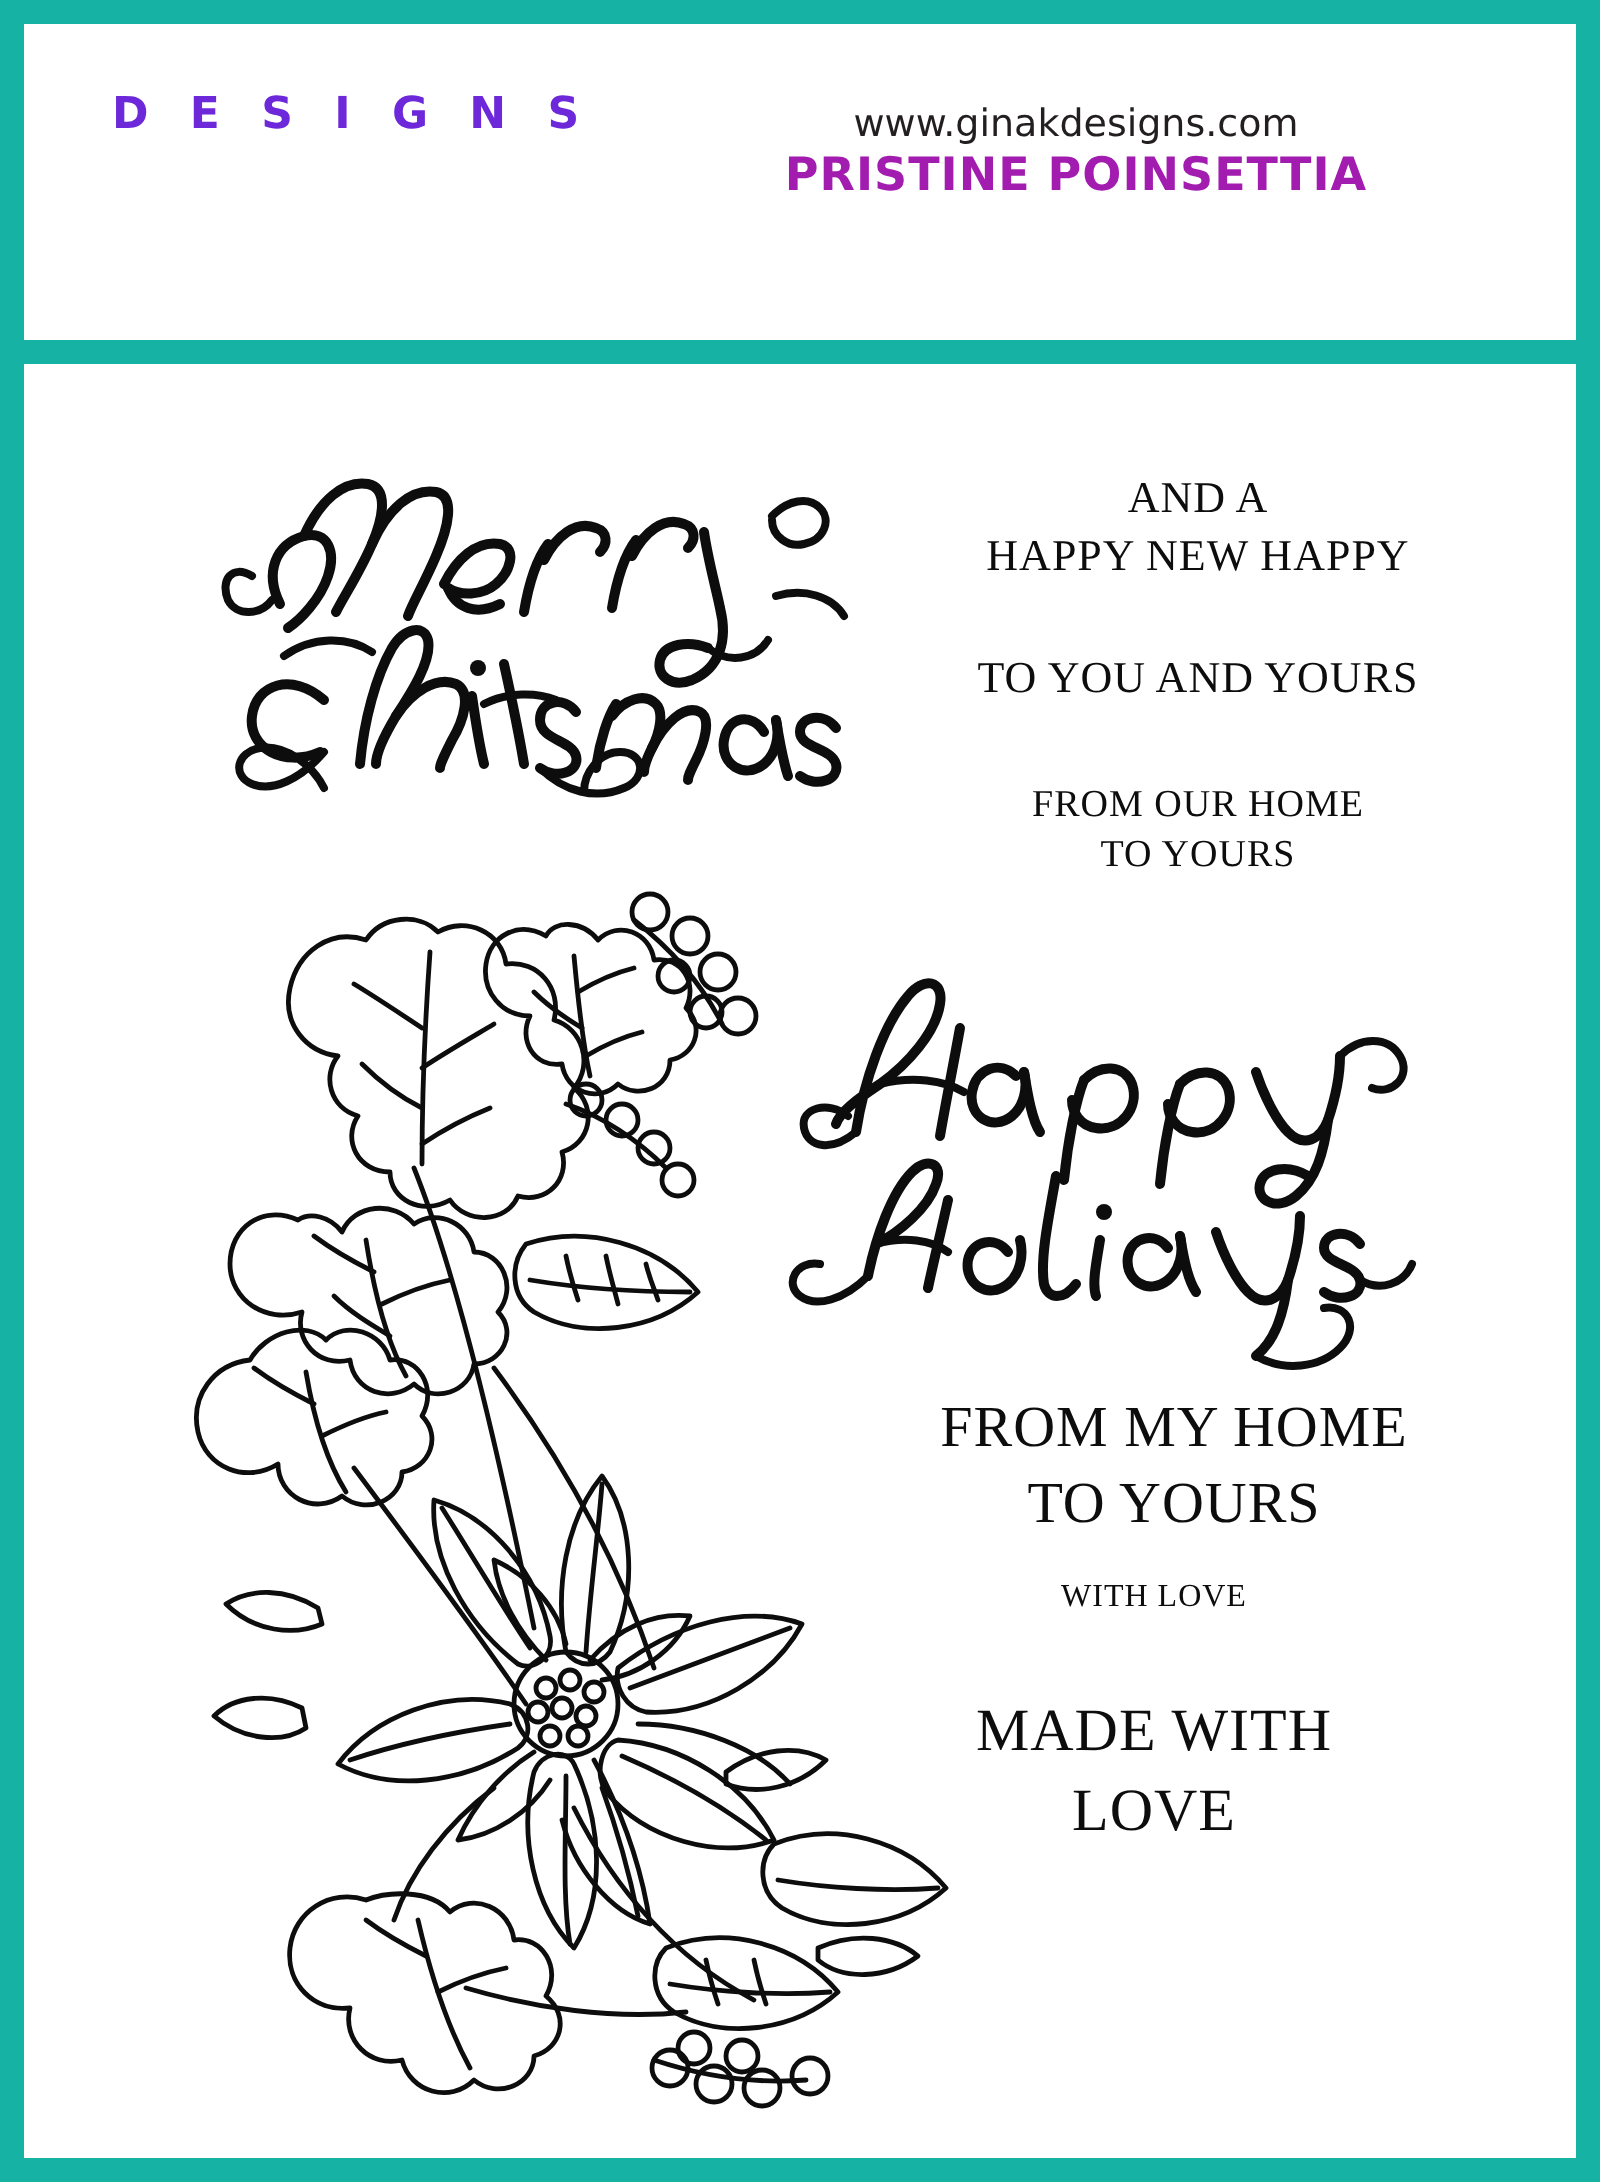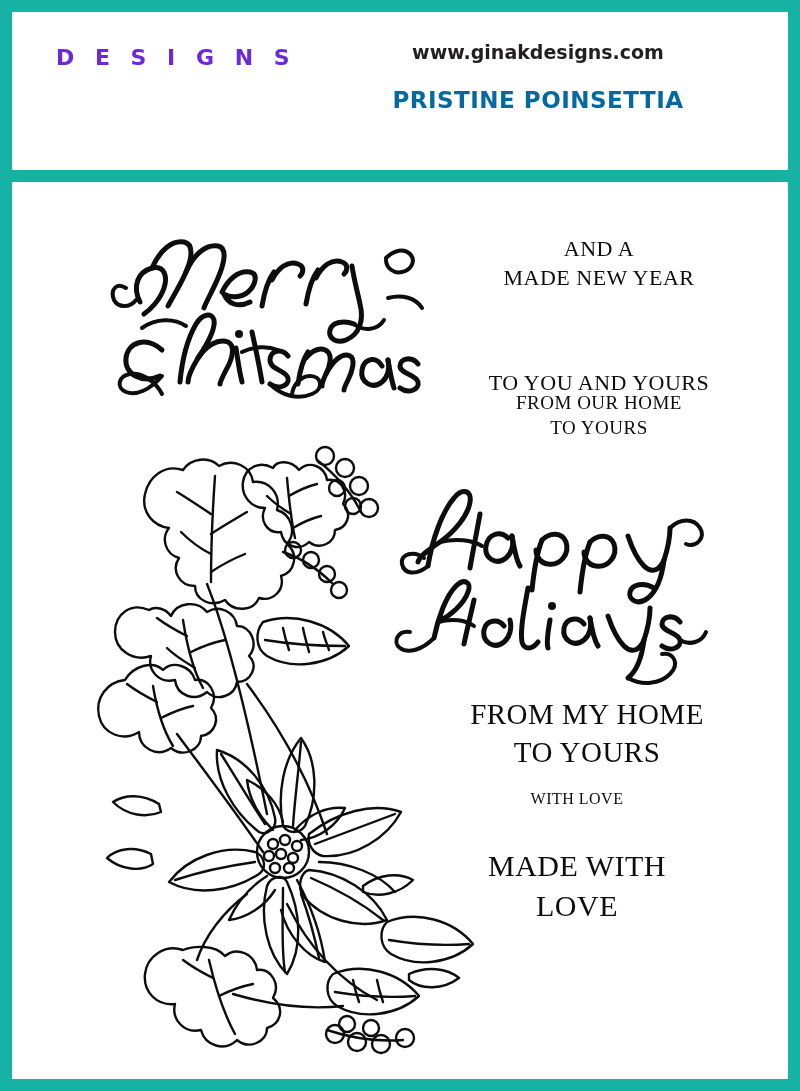--- a/index.html
+++ b/index.html
@@ -78,30 +78,28 @@
     font-size: 21px;
     color: #231f20;
     line-height: 1.25;
     white-space: nowrap;
   }
   .website {
     font-family: "DejaVu Sans", sans-serif;
     font-size: 19px;
     color: #231f20;
     line-height: 1.3;
-    margin-top: 2px;
-    font-weight: bold;
+    margin-top: 12px;
   }
   .set-name {
     font-family: "DejaVu Sans", sans-serif;
     font-size: 23px;
     font-weight: bold;
-    color: #0369a1;
+    color: #a21caf;
     letter-spacing: 0.5px;
-    margin-top: 22px;
   }
 
   
   .sheet {
     position: relative;
     margin-top: 12px;
     width: 776px;
     height: 897px;
     background: #ffffff;
     box-sizing: border-box;
@@ -112,21 +110,21 @@
     position: absolute;
     font-family: "Liberation Serif", serif;
     color: #0d0d0d;
     text-align: center;
     line-height: 1.32;
     letter-spacing: 0.5px;
     white-space: pre-line;
   }
 
   .s-and-a     { left: 452px; top: 52px;  width: 270px; font-size: 22px; }
-  .s-toyou     { left: 452px; top: 142px; width: 270px; font-size: 22px; margin-top: 44px; }
+  .s-toyou     { left: 452px; top: 142px; width: 270px; font-size: 22px; }
   .s-fromour   { left: 452px; top: 208px; width: 270px; font-size: 19px; }
   .s-frommy    { left: 440px; top: 513px; width: 270px; font-size: 29px; }
   .s-withlove  { left: 430px; top: 606px; width: 270px; font-size: 16px; }
   .s-madewith  { left: 430px; top: 664px; width: 270px; font-size: 30px; }
 
   .script {
     position: absolute;
   }
   .merry-wrap { left: 90px; top: 28px;  width: 330px; height: 190px; }
   .happy-wrap { left: 380px; top: 288px; width: 320px; height: 190px; }
@@ -234,21 +232,21 @@
           <path d="M36 96 C24 106 12 104 10 94 C8 84 22 80 32 88" stroke-width="4"></path>
           <path d="M278 58 C288 48 302 48 308 58 C314 68 304 78 294 74" stroke-width="4"></path>
           <path d="M42 168 C30 180 16 184 8 178 C0 172 6 160 18 162" stroke-width="4"></path>
           <path d="M236 208 C250 216 268 214 278 204 C288 194 282 182 270 184" stroke-width="4"></path>
           <path d="M288 170 C298 176 310 172 314 162" stroke-width="4"></path>
         </g>
       </svg>
     </div>
 
     <div class="stamp-text s-and-a">AND A
-MADE NEW YEAR</div>
+HAPPY NEW HAPPY</div>
     <div class="stamp-text s-toyou">TO YOU AND YOURS</div>
     <div class="stamp-text s-fromour">FROM OUR HOME
 TO YOURS</div>
     <div class="stamp-text s-frommy">FROM MY HOME
 TO YOURS</div>
     <div class="stamp-text s-withlove">WITH LOVE</div>
     <div class="stamp-text s-madewith">MADE WITH
 LOVE</div>
 
     <div class="art-wrap">

